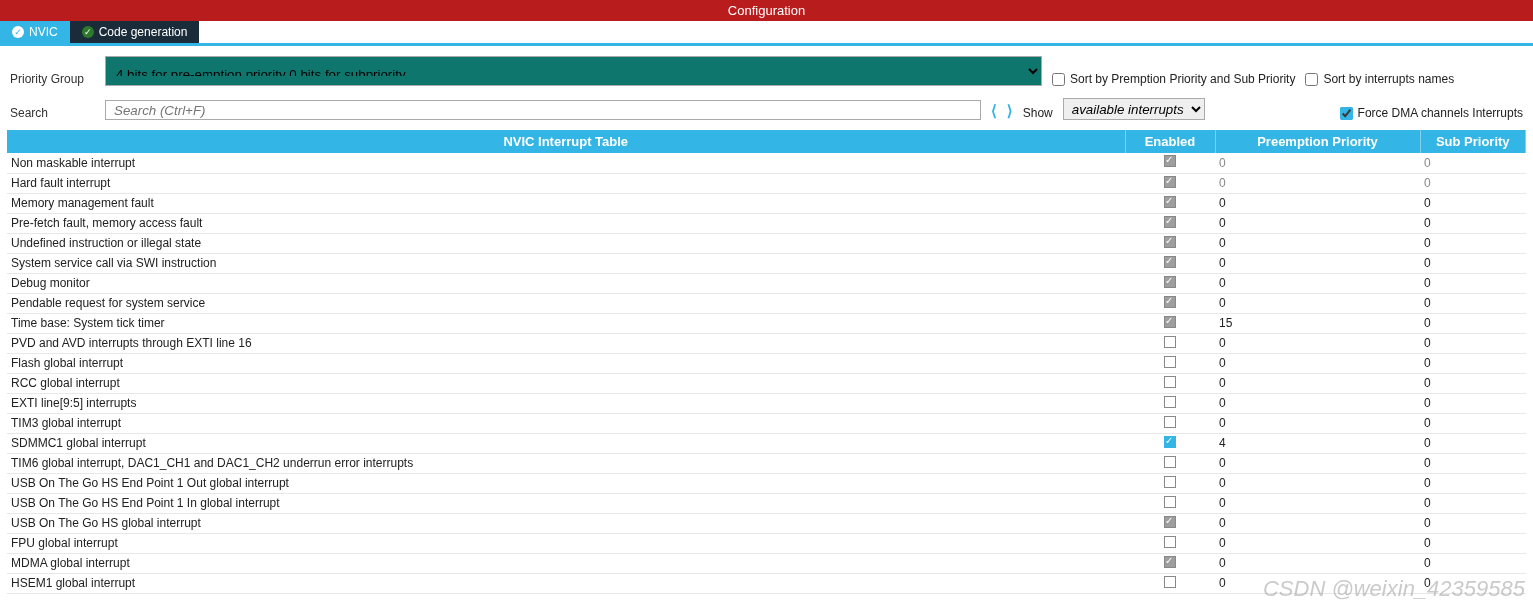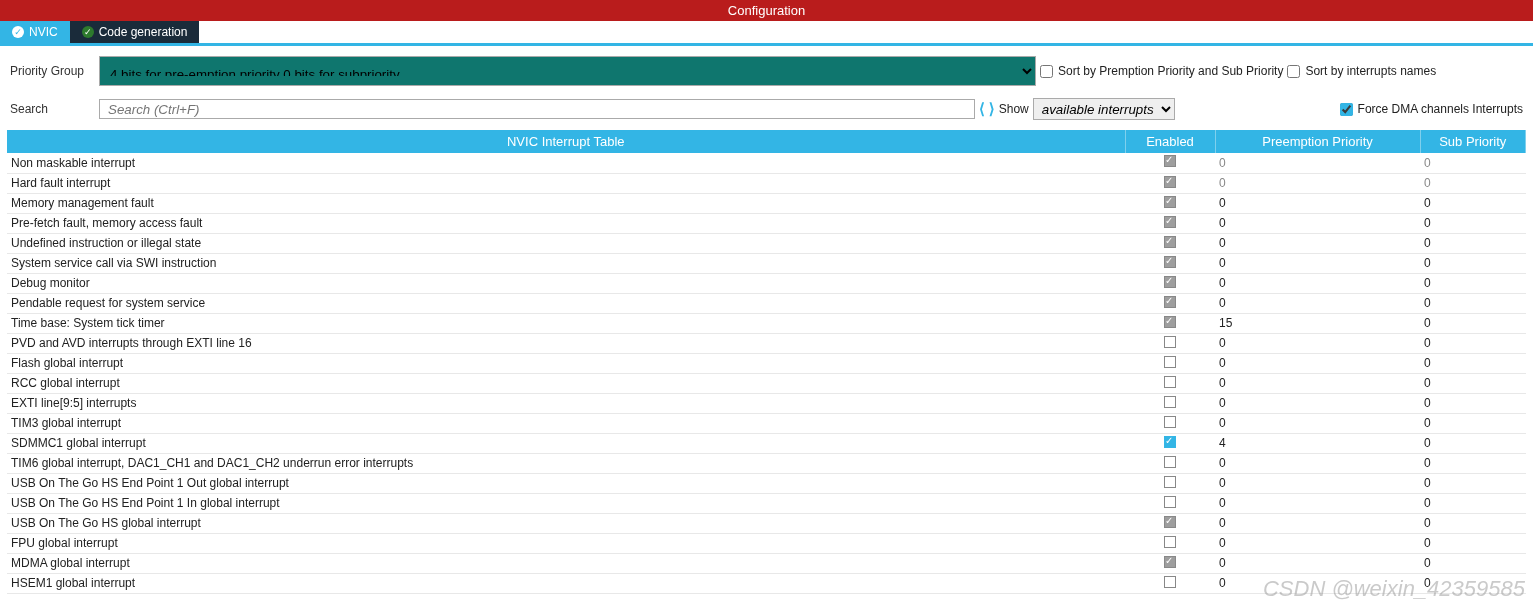--- a/index.html
+++ b/index.html
@@ -6,33 +6,33 @@
 body { font-family: Arial, sans-serif; font-size: 12px; color: #222; width: 1533px; background: #fff; }
 .title-bar { background: #b91c1c; color: #fff; text-align: center; padding: 3px 0; font-size: 13px; }
 .tabs { display: flex; background: #fff; border-bottom: 3px solid #33b5e5; }
 .tab { padding: 4px 12px; display: flex; align-items: center; gap: 5px; font-size: 12px; cursor: pointer; }
 .tab.active { background: #33b5e5; color: #fff; }
 .tab.dark { background: #1a2b3a; color: #fff; }
 .check-ico { width: 12px; height: 12px; border-radius: 50%; display: inline-flex; align-items: center; justify-content: center; font-size: 9px; }
 .check-ico.w { background: #fff; color: #33b5e5; }
 .check-ico.g { background: #2d7a2d; color: #fff; }
 .controls { padding: 10px; display: flex; flex-direction: column; gap: 12px; }
-.row { display: flex; align-items: center; gap: 4px; }
+.row { display: flex; align-items: flex-end; gap: 10px; }
 .label { width: 85px; color: #333; }
 .select-pg { flex: 0 0 937px; height: 30px; border: 1px solid #aaa; padding: 9px 6px; background: #0f766e; }
 .cb-wrap { display: flex; align-items: center; gap: 5px; }
 .cb-wrap label { font-size: 12px; }
 .search-input { flex: 0 0 876px; height: 20px; border: 1px solid #aaa; padding: 2px 8px; font-style: italic; color: #999; }
 .nav-ico { color: #33b5e5; font-size: 15px; cursor: pointer; font-weight: bold; }
 .show-sel { height: 22px; border: 1px solid #aaa; padding: 2px 4px; font-style: italic; }
 .spacer { flex: 1; }
 input[type=checkbox] { width: 13px; height: 13px; }
 input[type=checkbox].blue { accent-color: #33b5e5; }
 .tbl { width: calc(100% - 14px); margin: 0 7px; border-collapse: collapse; }
-.tbl th { background: #33b5e5; color: #fff; font-weight: normal; padding: 4px 2px; border-right: 1px solid #7fd0ed; font-size: 13px; }
+.tbl th { background: #33b5e5; color: #fff; font-weight: bold; padding: 4px 2px; border-right: 1px solid #7fd0ed; font-size: 13px; }
 .tbl th:first-child { text-align: center; }
 .tbl td { padding: 2px 4px; border-bottom: 1px solid #e8e8e8; height: 20px; }
 .tbl td.c { text-align: center; }
 .col-name { width: 1118px; }
 .col-en { width: 90px; }
 .col-pp { width: 205px; }
 .cb-cell { display: inline-block; width: 12px; height: 12px; border: 1px solid #888; background: #fff; position: relative; }
 .cb-cell.on.g { background: #9e9e9e; }
 .cb-cell.on.b { background: #33b5e5; border-color:#33b5e5; }
 .cb-cell.on::after { content: "✓"; color: #fff; font-size: 10px; position: absolute; top: -2px; left: 0px; }

